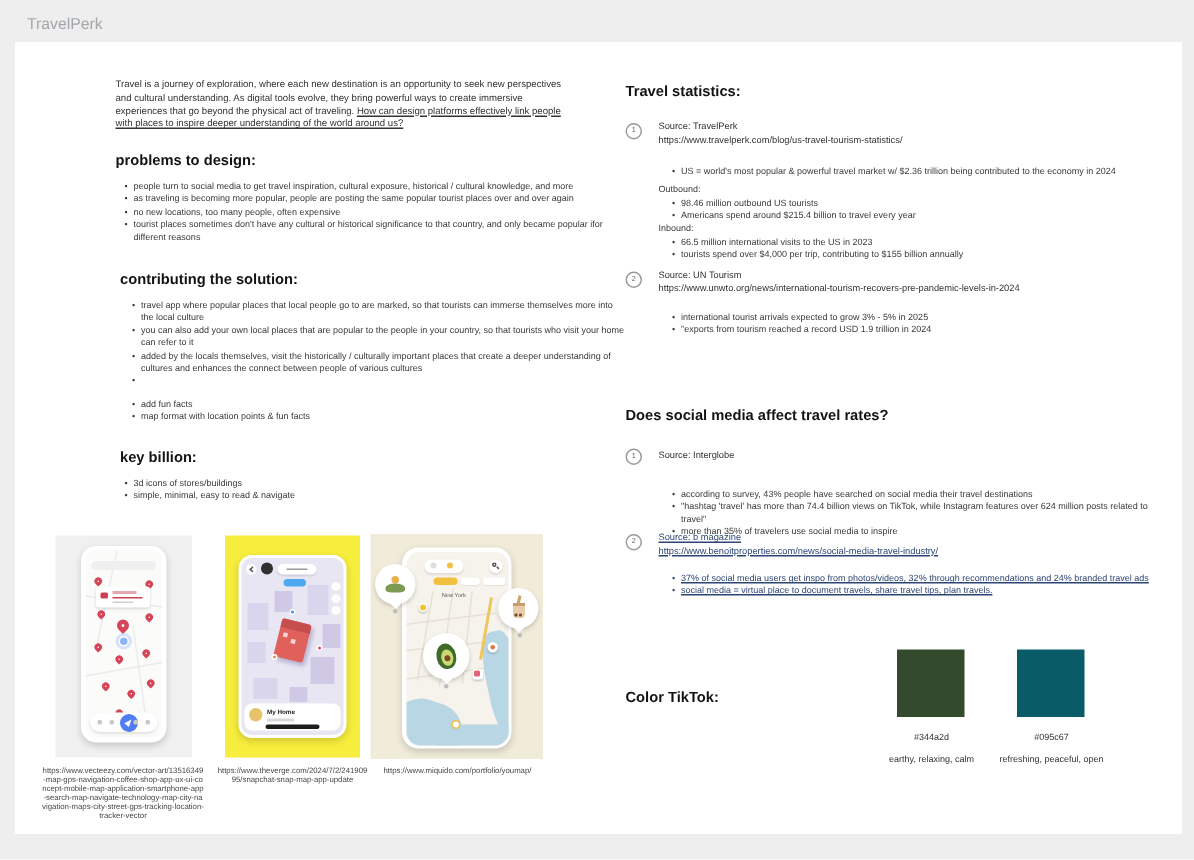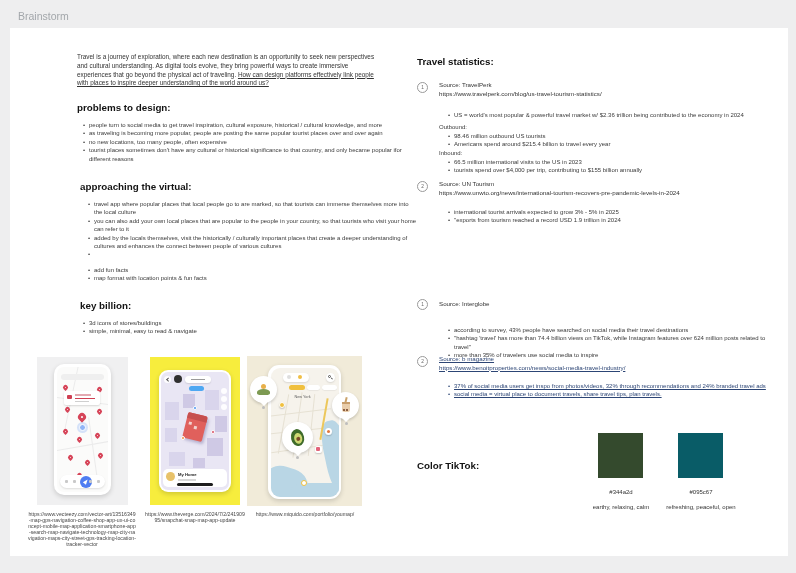--- a/index.html
+++ b/index.html
@@ -56,35 +56,35 @@
     transform:translateX(-50%) rotate(45deg); }
   .mini-dot { position:absolute; border-radius:50%; }
 
   .swatch { width:45px; height:45px; }
   .swatch-label { font-size:6px; color:#333; text-align:center; width:66px; }
   .swatch-desc { font-size:6px; color:#333; text-align:center; width:80px; }
 </style>
 </head>
 <body>
 
-<div id="frame-label" class="abs">Brainstorm</div>
+<div id="frame-label" class="abs">TravelPerk</div>
 
 <div id="frame" class="abs">
 
   <p class="abs intro" style="left:67px; top:25px;"><span>Travel is a journey of exploration, where each new destination is an opportunity to seek new perspectives and cultural understanding. As digital tools evolve, they bring powerful ways to create immersive experiences that go beyond the physical act of traveling. </span><u>How can design platforms effectively link people with places to inspire deeper understanding of the world around us?</u></p>
 
   <div class="abs h-section" style="left:67px; top:74px;">problems to design:</div>
   <ul class="abs blist body-txt" style="left:72px; top:93px; width:330px;">
     <li>people turn to social media to get travel inspiration, cultural exposure, historical / cultural knowledge, and more</li>
     <li>as traveling is becoming more popular, people are posting the same popular tourist places over and over again</li>
     <li>no new locations, too many people, often expensive</li>
     <li>tourist places sometimes don't have any cultural or historical significance to that country, and only became popular ifor different reasons</li>
   </ul>
 
-  <div class="abs h-section" style="left:70px; top:153px;">approaching the virtual:</div>
+  <div class="abs h-section" style="left:70px; top:153px;">contributing the solution:</div>
   <ul class="abs blist body-txt" style="left:77px; top:172px; width:330px;">
     <li>travel app where popular places that local people go to are marked, so that tourists can immerse themselves more into the local culture</li>
     <li>you can also add your own local places that are popular to the people in your country, so that tourists who visit your home can refer to it</li>
     <li>added by the locals themselves, visit the historically / culturally important places that create a deeper understanding of cultures and enhances the connect between people of various cultures</li>
     <li></li>
   </ul>
   <ul class="abs blist body-txt" style="left:77px; top:238px; width:330px;">
     <li>add fun facts</li>
     <li>map format with location points &amp; fun facts</li>
   </ul>
@@ -271,20 +271,21 @@
     </div>
   <div class="abs src-line" style="left:429px; top:152px; width:340px;">
     <div>Source: UN Tourism</div>
     <div>https://www.unwto.org/news/international-tourism-recovers-pre-pandemic-levels-in-2024</div>
   </div>
   <ul class="abs blist body-txt" style="left:437px; top:180px; width:335px;">
     <li>international tourist arrivals expected to grow 3% - 5% in 2025</li>
     <li>"exports from tourism reached a record USD 1.9 trillion in 2024</li>
   </ul>
 
+  <div class="abs h-section" style="left:407px; top:244px;">Does social media affect travel rates?</div>
 
   <div class="abs num-circle" style="left:407px; top:271px;">
       <span>1</span>
     </div>
   <div class="abs src-line" style="left:429px; top:272px;">Source: Interglobe</div>
   <ul class="abs blist body-txt" style="left:437px; top:298px; width:335px;">
     <li>according to survey, 43% people have searched on social media their travel destinations</li>
     <li>"hashtag 'travel' has more than 74.4 billion views on TikTok, while Instagram features over 624 million posts related to travel"</li>
     <li>more than 35% of travelers use social media to inspire</li>
   </ul>

